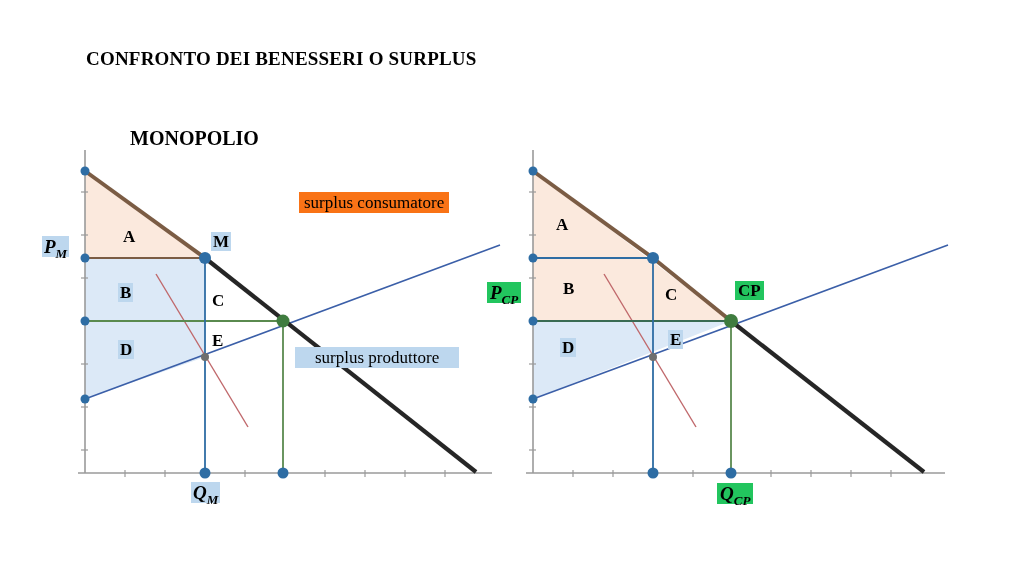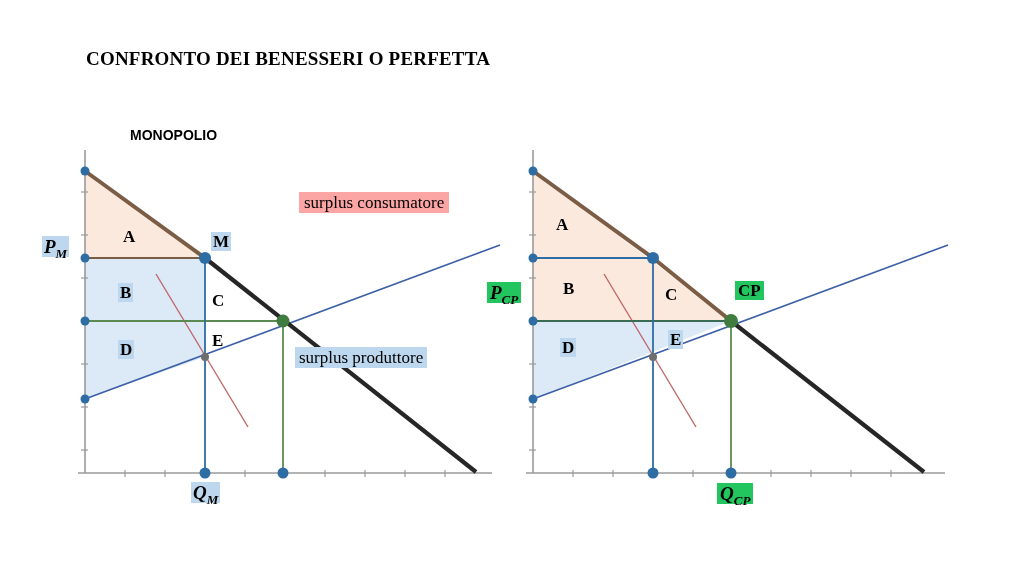--- a/index.html
+++ b/index.html
@@ -21,23 +21,23 @@
     top: 48px;
     font-family: "Liberation Serif", serif;
     font-weight: bold;
     font-size: 19px;
     letter-spacing: 0.2px;
     color: #000000;
     white-space: nowrap;
   }
   .chart-title {
     position: absolute;
-    font-family: Liberation Sans, sans-serif;
-    font-weight: bold;
-    font-size: 14px;
+    font-family: Liberation Serif, serif;
+    font-weight: bold;
+    font-size: 20px;
     color: #000000;
     white-space: nowrap;
   }
   #title-monopolio { left: 130px; top: 127px; }
   #title-concorrenza { left: 537px; top: 127px; }
 
   svg.plot {
     position: absolute;
     left: 0;
     top: 0;
@@ -49,22 +49,22 @@
   .region-label {
     position: absolute;
     font-family: "Liberation Serif", serif;
     font-weight: bold;
     font-size: 17px;
     color: #000000;
     white-space: nowrap;
   }
   .hl-blue { background: #bdd7ee; padding: 0 2px; }
   .hl-green { background: #22c55e; padding: 0 3px; }
-  .hl-orange { background: #fca5a5; padding: 1px 5px; }
-  .hl-blue-wide { background: #bdd7ee; padding: 1px 4px; }
+  .hl-orange { background: #f97316; padding: 1px 5px; }
+  .hl-blue-wide { background: #bdd7ee; padding: 1px 20px; }
 
   .axis-label {
     position: absolute;
     font-family: "Liberation Serif", serif;
     font-weight: bold;
     font-style: italic;
     font-size: 19px;
     color: #000000;
     white-space: nowrap;
   }
@@ -87,21 +87,21 @@
     font-size: 17px;
     color: #000000;
     white-space: nowrap;
   }
 </style>
 </head>
 <body>
 
 <div id="slide">
 
-  <div class="main-title">CONFRONTO DEI BENESSERI O PERFETTA</div>
+  <div class="main-title">CONFRONTO DEI BENESSERI O SURPLUS</div>
 
   <div class="chart-title" id="title-monopolio">MONOPOLIO</div>
 
   <svg class="plot" viewBox="0 0 1024 580">
 
     <polygon points="85,171 85,258 205,258" fill="#fbe9dd"></polygon>
 
     <polygon points="85,258 205,258 205,321 85,321" fill="#dce9f7"></polygon>
 
     <polygon points="85,321 205,321 205,357 85,399" fill="#dce9f7"></polygon>

